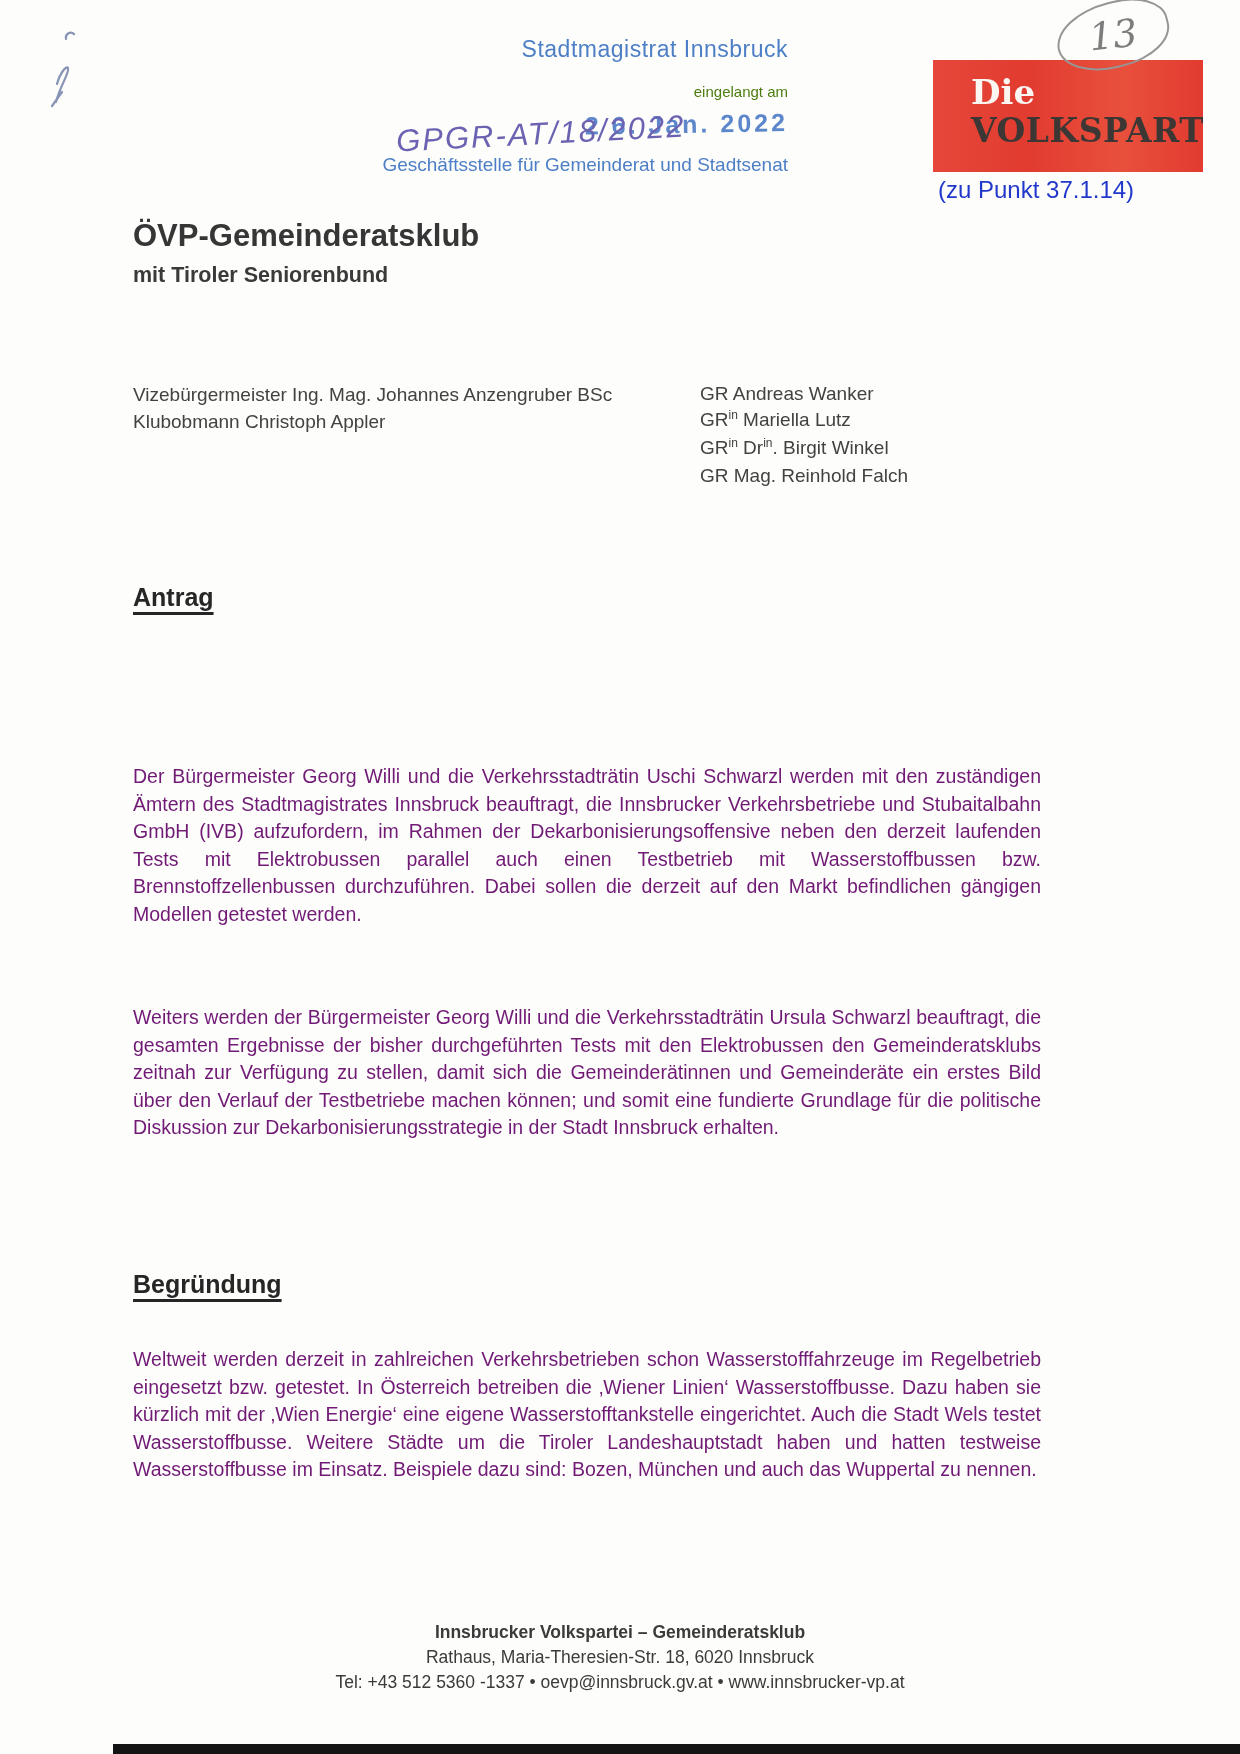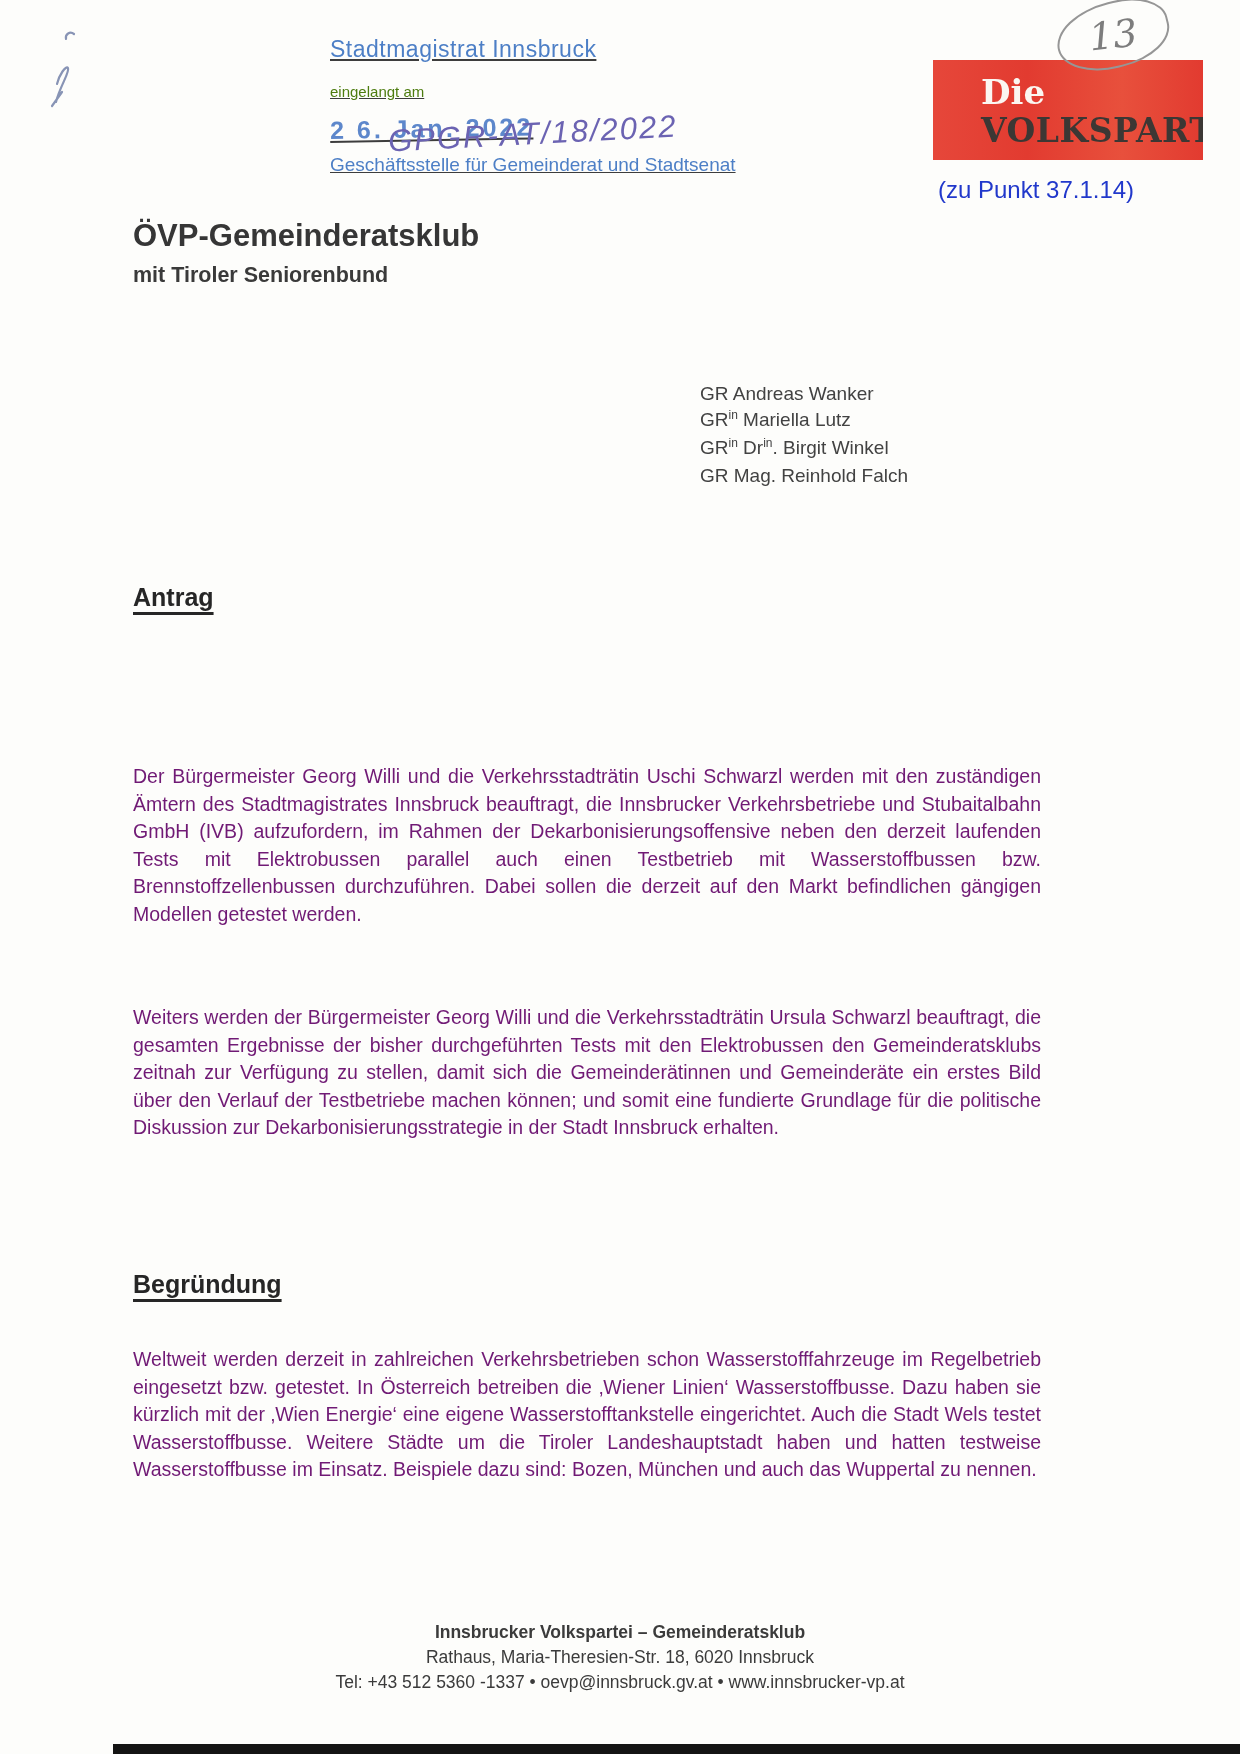--- a/index.html
+++ b/index.html
@@ -6,34 +6,34 @@
   .page {
     position:relative; width:1240px; height:1754px; margin:0 auto;
     background:#fdfdfb; overflow:hidden;
     font-family:"Liberation Sans", sans-serif; color:#3d3d3d;
   }
 
   
   .scribble { position:absolute; left:28px; top:20px; }
 
   
-  .stamp { position:absolute; left:330px; top:36px; width:450px; text-align:left;text-decoration:underline; }
+  .stamp { position:absolute; left:338px; top:36px; width:450px; text-align:right; }
   .stamp-line1 { font-size:23px; color:#4d7fc6; letter-spacing:0.5px; }
   .stamp-line2 { font-size:15px; color:#4d7c0f; margin-top:20px; }
   .stamp-date  { font-size:25px; font-weight:bold; color:#5d87cb; letter-spacing:3px;
                  margin-top:12px; transform:rotate(-1deg); }
   .stamp-handwriting { position:absolute; left:58px; top:80px; font-size:31px;
                  font-style:italic; letter-spacing:2px; color:#6b63b2;
                  transform:rotate(-3deg); white-space:nowrap; }
   .stamp-line3 { font-size:19px; color:#4d7fc6; margin-top:13px; }
 
   
-  .logo-box { position:absolute; left:933px; top:60px; width:270px; height:100px;
+  .logo-box { position:absolute; left:933px; top:60px; width:270px; height:112px;
     background:linear-gradient(90deg,#e6473a 0%, #e23b30 35%, #e8503c 70%, #e23b30 100%);
-    overflow:hidden; box-sizing:border-box; padding:13px 0 0 48px;
+    overflow:hidden; box-sizing:border-box; padding:13px 0 0 38px;
     font-family:"DejaVu Serif", serif; }
   .logo-die  { font-size:34px; font-weight:bold; color:#fbf6f1; line-height:38px; }
   .logo-volk { font-size:33px; font-weight:bold; color:#3c3734; line-height:40px;
                letter-spacing:0.5px; white-space:nowrap; }
 
   .annotation-circle { position:absolute; left:1056px; top:2px; width:110px; height:62px;
     border:2.5px solid #969696; border-radius:55% 45% 50% 50%; transform:rotate(-14deg);
     display:flex; align-items:center; justify-content:center; }
   .annotation-num { font-size:38px; color:#7d7d7d; font-style:italic;
     font-family:"DejaVu Serif", serif; transform:rotate(8deg); }
@@ -92,20 +92,24 @@
 
   <div class="annotation-circle">
     <span class="annotation-num">13</span>
   </div>
 
   <div class="zu-punkt">(zu Punkt 37.1.14)</div>
 
   <div class="doc-title">ÖVP-Gemeinderatsklub</div>
   <div class="doc-subtitle">mit Tiroler Seniorenbund</div>
 
+  <div class="sig-left">
+    <div>Vizebürgermeister Ing. Mag. Johannes Anzengruber BSc</div>
+    <div>Klubobmann Christoph Appler</div>
+  </div>
 
   <div class="sig-right">
     <div><span>GR Andreas Wanker</span></div>
     <div><span>GR</span><span class="sup">in</span><span> Mariella Lutz</span></div>
     <div><span>GR</span><span class="sup">in</span><span> Dr</span><span class="sup">in</span><span>. Birgit Winkel</span></div>
     <div><span>GR Mag. Reinhold Falch</span></div>
   </div>
 
   <h2 class="heading h-antrag">Antrag</h2>
 

